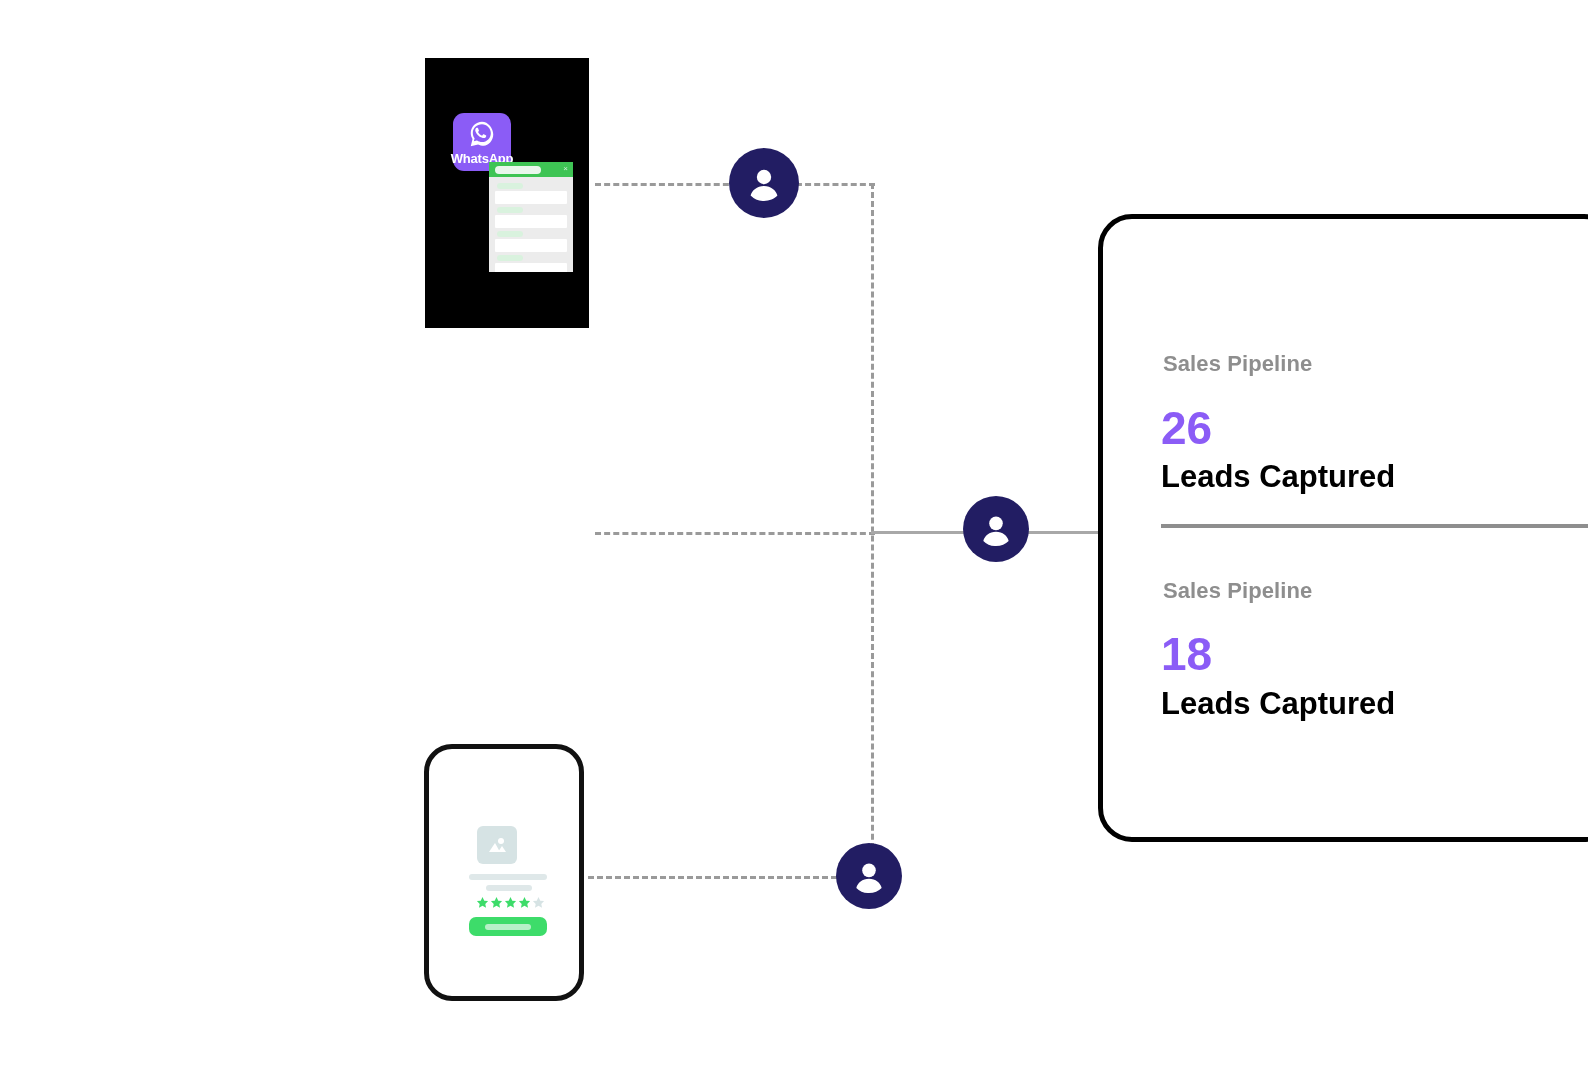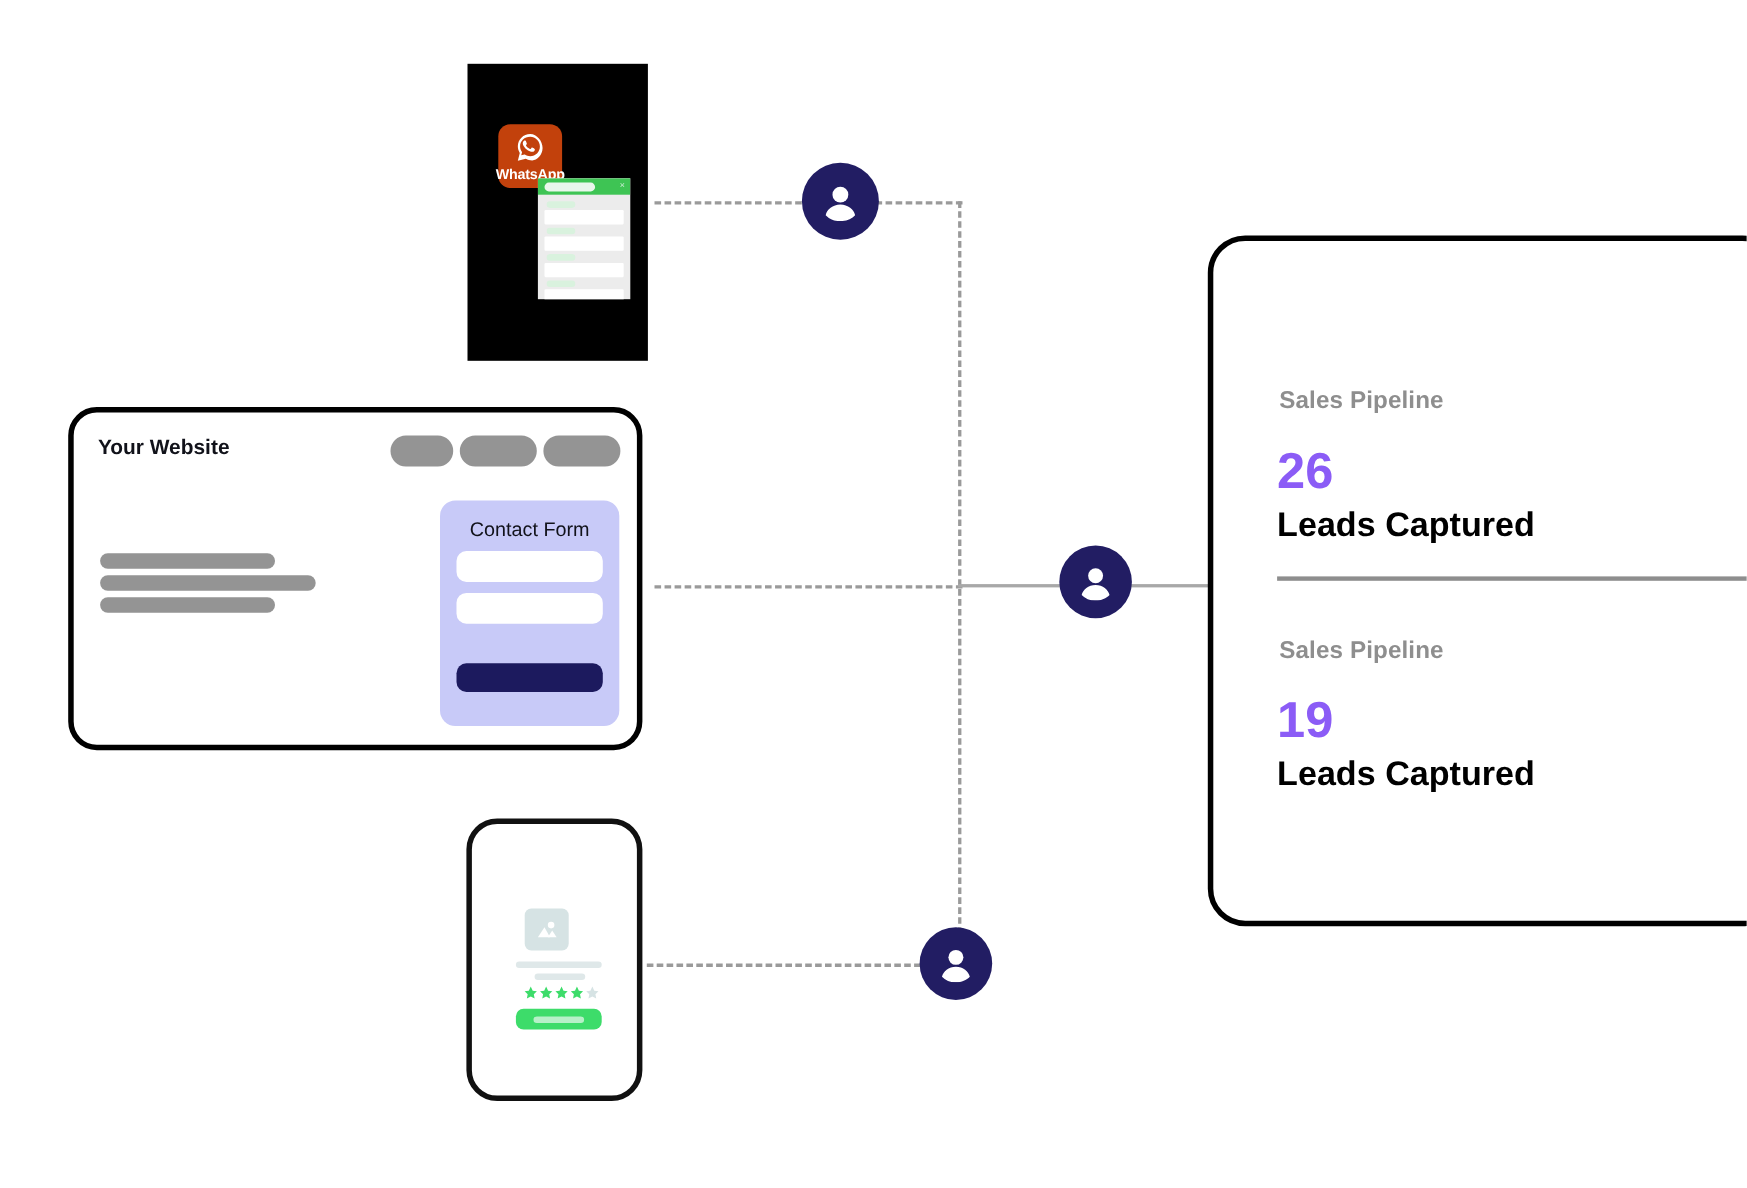--- a/index.html
+++ b/index.html
@@ -47,21 +47,21 @@
   }
   .avatar svg { display: block; }
 
   
   .wa-panel {
     position: absolute;
     background: #000000;
   }
   .wa-icon {
     position: absolute;
-    background: #c2410c;
+    background: #8b5cf6;
     border-radius: 11px;
     display: flex;
     flex-direction: column;
     align-items: center;
     justify-content: center;
   }
   .wa-icon .wa-label {
     color: #ffffff;
     font-weight: bold;
     letter-spacing: -0.2px;
@@ -264,39 +264,20 @@
         <div class="wa-field"></div>
         <div class="wa-lbl"></div>
         <div class="wa-field"></div>
         <div class="wa-lbl"></div>
         <div class="wa-field tall"></div>
 
       </div>
     </div>
   </div>
 
-  <div class="site-card" style="left:62px; top:370px; width:522px; height:312px;">
-
-    <div class="site-title" style="left:22px; top:22px; font-size:19px;">Your Website</div>
-
-    <div class="nav-pill" style="left:288px; top:21px; width:57px; height:28px;"></div>
-    <div class="nav-pill" style="left:351px; top:21px; width:70px; height:28px;"></div>
-    <div class="nav-pill" style="left:427px; top:21px; width:70px; height:28px;"></div>
-
-    <div class="txt-bar" style="left:24px; top:128px; width:159px; height:14px;"></div>
-    <div class="txt-bar" style="left:24px; top:148px; width:196px; height:14px;"></div>
-    <div class="txt-bar" style="left:24px; top:168px; width:159px; height:14px;"></div>
-
-    <div class="form-box" style="left:333px; top:80px; width:163px; height:205px;">
-      <div class="form-title" style="top:16px; font-size:18px;">Contact Form</div>
-      <div class="form-input" style="left:15px; top:46px; width:133px; height:28px;"></div>
-      <div class="form-input" style="left:15px; top:84px; width:133px; height:28px;"></div>
-      <div class="form-submit" style="left:15px; top:148px; width:133px; height:26px;"></div>
-    </div>
-  </div>
 
   <div class="phone" style="left:424px; top:744px; width:160px; height:257px;">
     <div class="ph-img" style="left:48px; top:77px; width:40px; height:38px;">
       <svg width="24" height="22" viewBox="0 0 24 22">
         <circle cx="16" cy="7" r="3" fill="#ffffff"></circle>
         <polygon points="4,18 10,9 15,18" fill="#ffffff"></polygon>
         <polygon points="13,18 17,12 21,18" fill="#ffffff"></polygon>
       </svg>
     </div>
     <div class="ph-bar" style="left:40px; top:125px; width:78px; height:6px;"></div>
@@ -327,21 +308,21 @@
 
   <div class="stats-panel" style="left:1098px; top:214px; width:520px; height:628px;">
 
     <div class="stat-label" style="left:60px; top:132px; font-size:22px;">Sales Pipeline</div>
     <div class="stat-value" style="left:58px; top:182px; font-size:46px;">26</div>
     <div class="stat-caption" style="left:58px; top:240px; font-size:31px;">Leads Captured</div>
 
     <div class="stat-divider" style="left:58px; top:305px; width:470px;"></div>
 
     <div class="stat-label" style="left:60px; top:359px; font-size:22px;">Sales Pipeline</div>
-    <div class="stat-value" style="left:58px; top:408px; font-size:46px;">19</div>
+    <div class="stat-value" style="left:58px; top:408px; font-size:46px;">18</div>
     <div class="stat-caption" style="left:58px; top:467px; font-size:31px;">Leads Captured</div>
   </div>
 
   <div class="avatar" style="left:729px; top:148px; width:70px; height:70px;">
     <svg width="36" height="36" viewBox="0 0 36 36">
       <circle cx="18" cy="12" r="7.2" fill="#ffffff"></circle>
       <path d="M18 21c-7 0-12.2 4.6-13.4 9.6A17.9 17.9 0 0 0 18 36c5.4 0 10.3-2.1 13.4-5.4C30.2 25.6 25 21 18 21z" fill="#ffffff"></path>
     </svg>
   </div>
 

